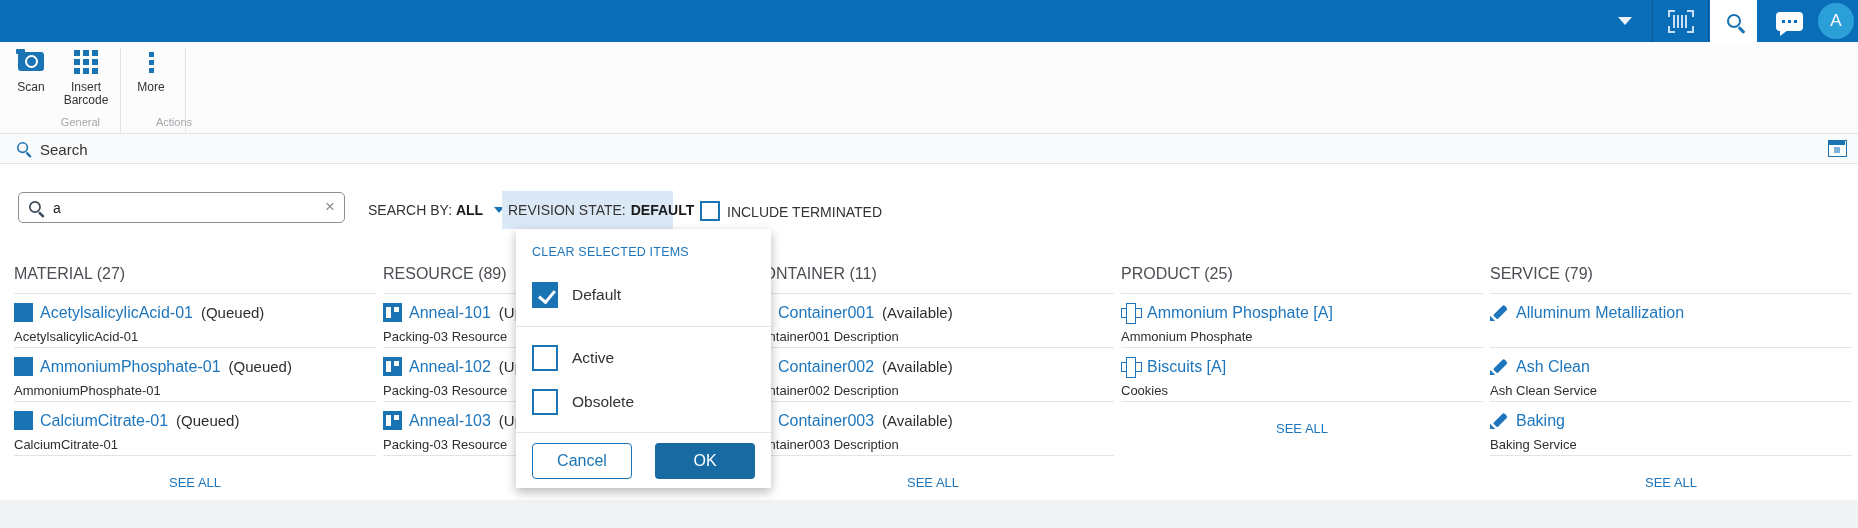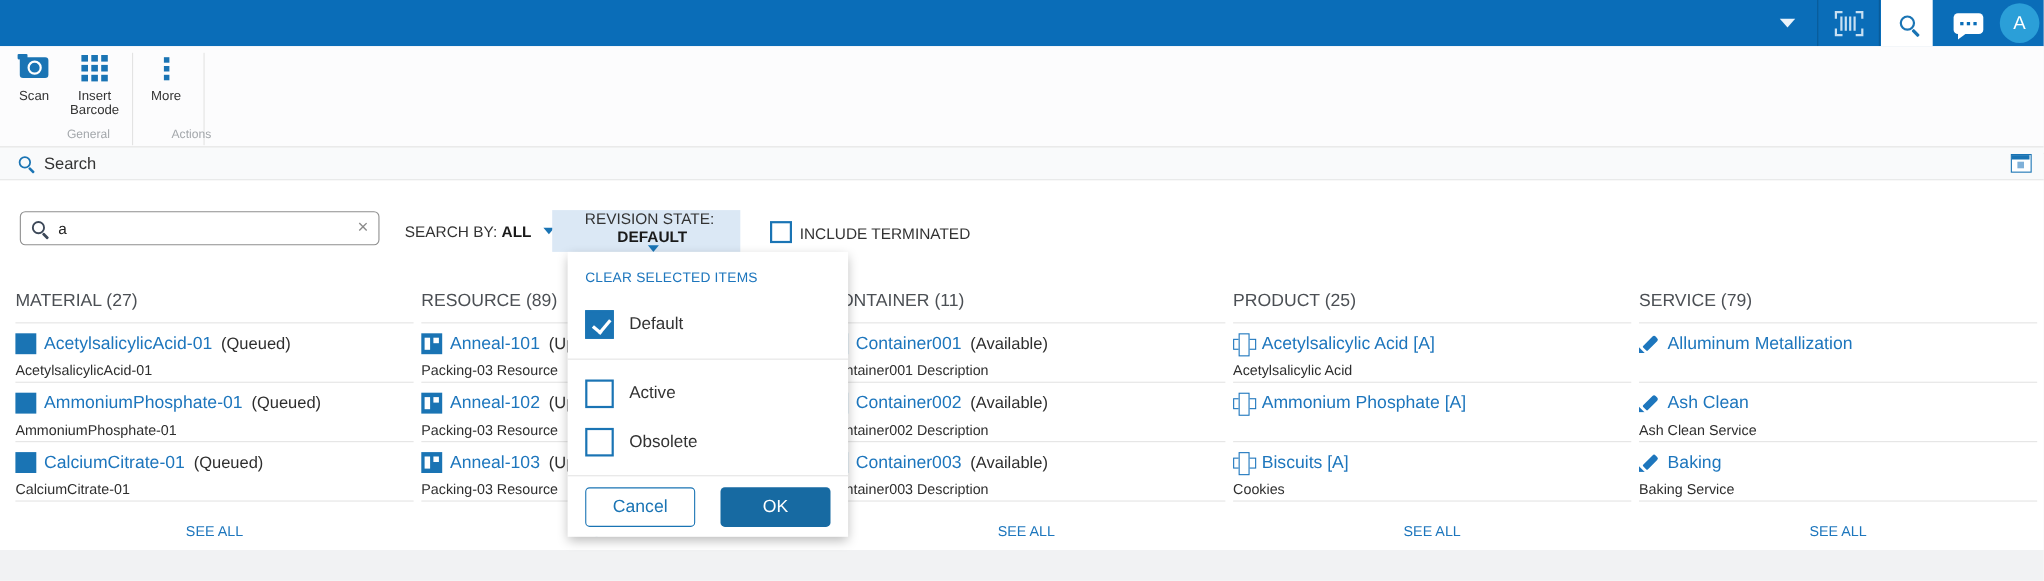--- a/index.html
+++ b/index.html
@@ -48,21 +48,21 @@
   .content{position:absolute;left:0;top:164px;width:1858px;height:336px;background:#fff;}
 
   
   .sinput{position:absolute;left:18px;top:28px;width:327px;height:31px;border:1px solid #8f8f8f;border-radius:5px;background:#fff;}
   .sinput .mag-in{position:absolute;left:10px;top:8px;color:#3c4858;transform:scale(.85);transform-origin:top left;}
   .sinput input{position:absolute;left:34px;top:1px;width:260px;height:27px;border:0;outline:none;font-size:14px;color:#222;background:transparent;}
   .sclear{position:absolute;right:9px;top:4px;border:0;background:transparent;color:#8b8b8b;font-size:17px;cursor:pointer;line-height:20px;}
   .fitem{position:absolute;font-size:14px;color:#333;cursor:pointer;white-space:nowrap;}
   .fval{font-weight:700;color:#1a1a1a;}
   .caret{display:inline-block;width:0;height:0;border-left:5px solid transparent;border-right:5px solid transparent;border-top:6px solid var(--c-accent);margin-left:7px;vertical-align:2px;}
-  .rev-hl{position:absolute;left:502px;top:27px;width:171px;height:38px;background:var(--c-hl);display:flex;align-items:center;padding-left:6px;flex-direction:column;}
+  .rev-hl{position:absolute;left:502px;top:27px;width:171px;height:38px;background:var(--c-hl);display:flex;align-items:center;padding-left:6px;}
   .cb-sm{position:absolute;left:700px;top:37px;width:20px;height:20px;border:2px solid var(--c-accent);background:#fff;cursor:pointer;}
   .term-lbl{position:absolute;left:727px;top:40px;font-size:14px;color:#333;}
 
   
   .col{position:absolute;top:89px;width:362px;}
   .col-title{font-size:16px;color:#4b4f54;padding:12px 0 10px 0;border-bottom:1px solid #e4e4e4;}
   .item{height:54px;border-bottom:1px solid #e4e4e4;padding-top:8px;}
   .irow{display:flex;align-items:center;height:21px;}
   .ci{width:19px;height:19px;flex:0 0 19px;position:relative;margin-right:7px;}
   .icon-material{background:var(--c-accent);}
@@ -281,35 +281,28 @@
     </div>
     <div class="idesc">Container003 Description</div>
   </div>
 </div>
     <div class="see-all">SEE ALL</div>
   </div>
 
   <div class="col" style="left: 1121px;">
     <div class="col-title">PRODUCT (25)</div>
     <div class="col-items">
-  <div class="item">
-    <div class="irow">
-      <span class="ci icon-product"></span>
-      <a class="ilink">Acetylsalicylic Acid [A]</a>
-
-    </div>
-    <div class="idesc">Acetylsalicylic Acid</div>
-  </div>
 
   <div class="item">
     <div class="irow">
       <span class="ci icon-product"></span>
       <a class="ilink">Ammonium Phosphate [A]</a>
 
     </div>
+    <div class="idesc">Ammonium Phosphate</div>
   </div>
 
   <div class="item">
     <div class="irow">
       <span class="ci icon-product"></span>
       <a class="ilink">Biscuits [A]</a>
 
     </div>
     <div class="idesc">Cookies</div>
   </div>

